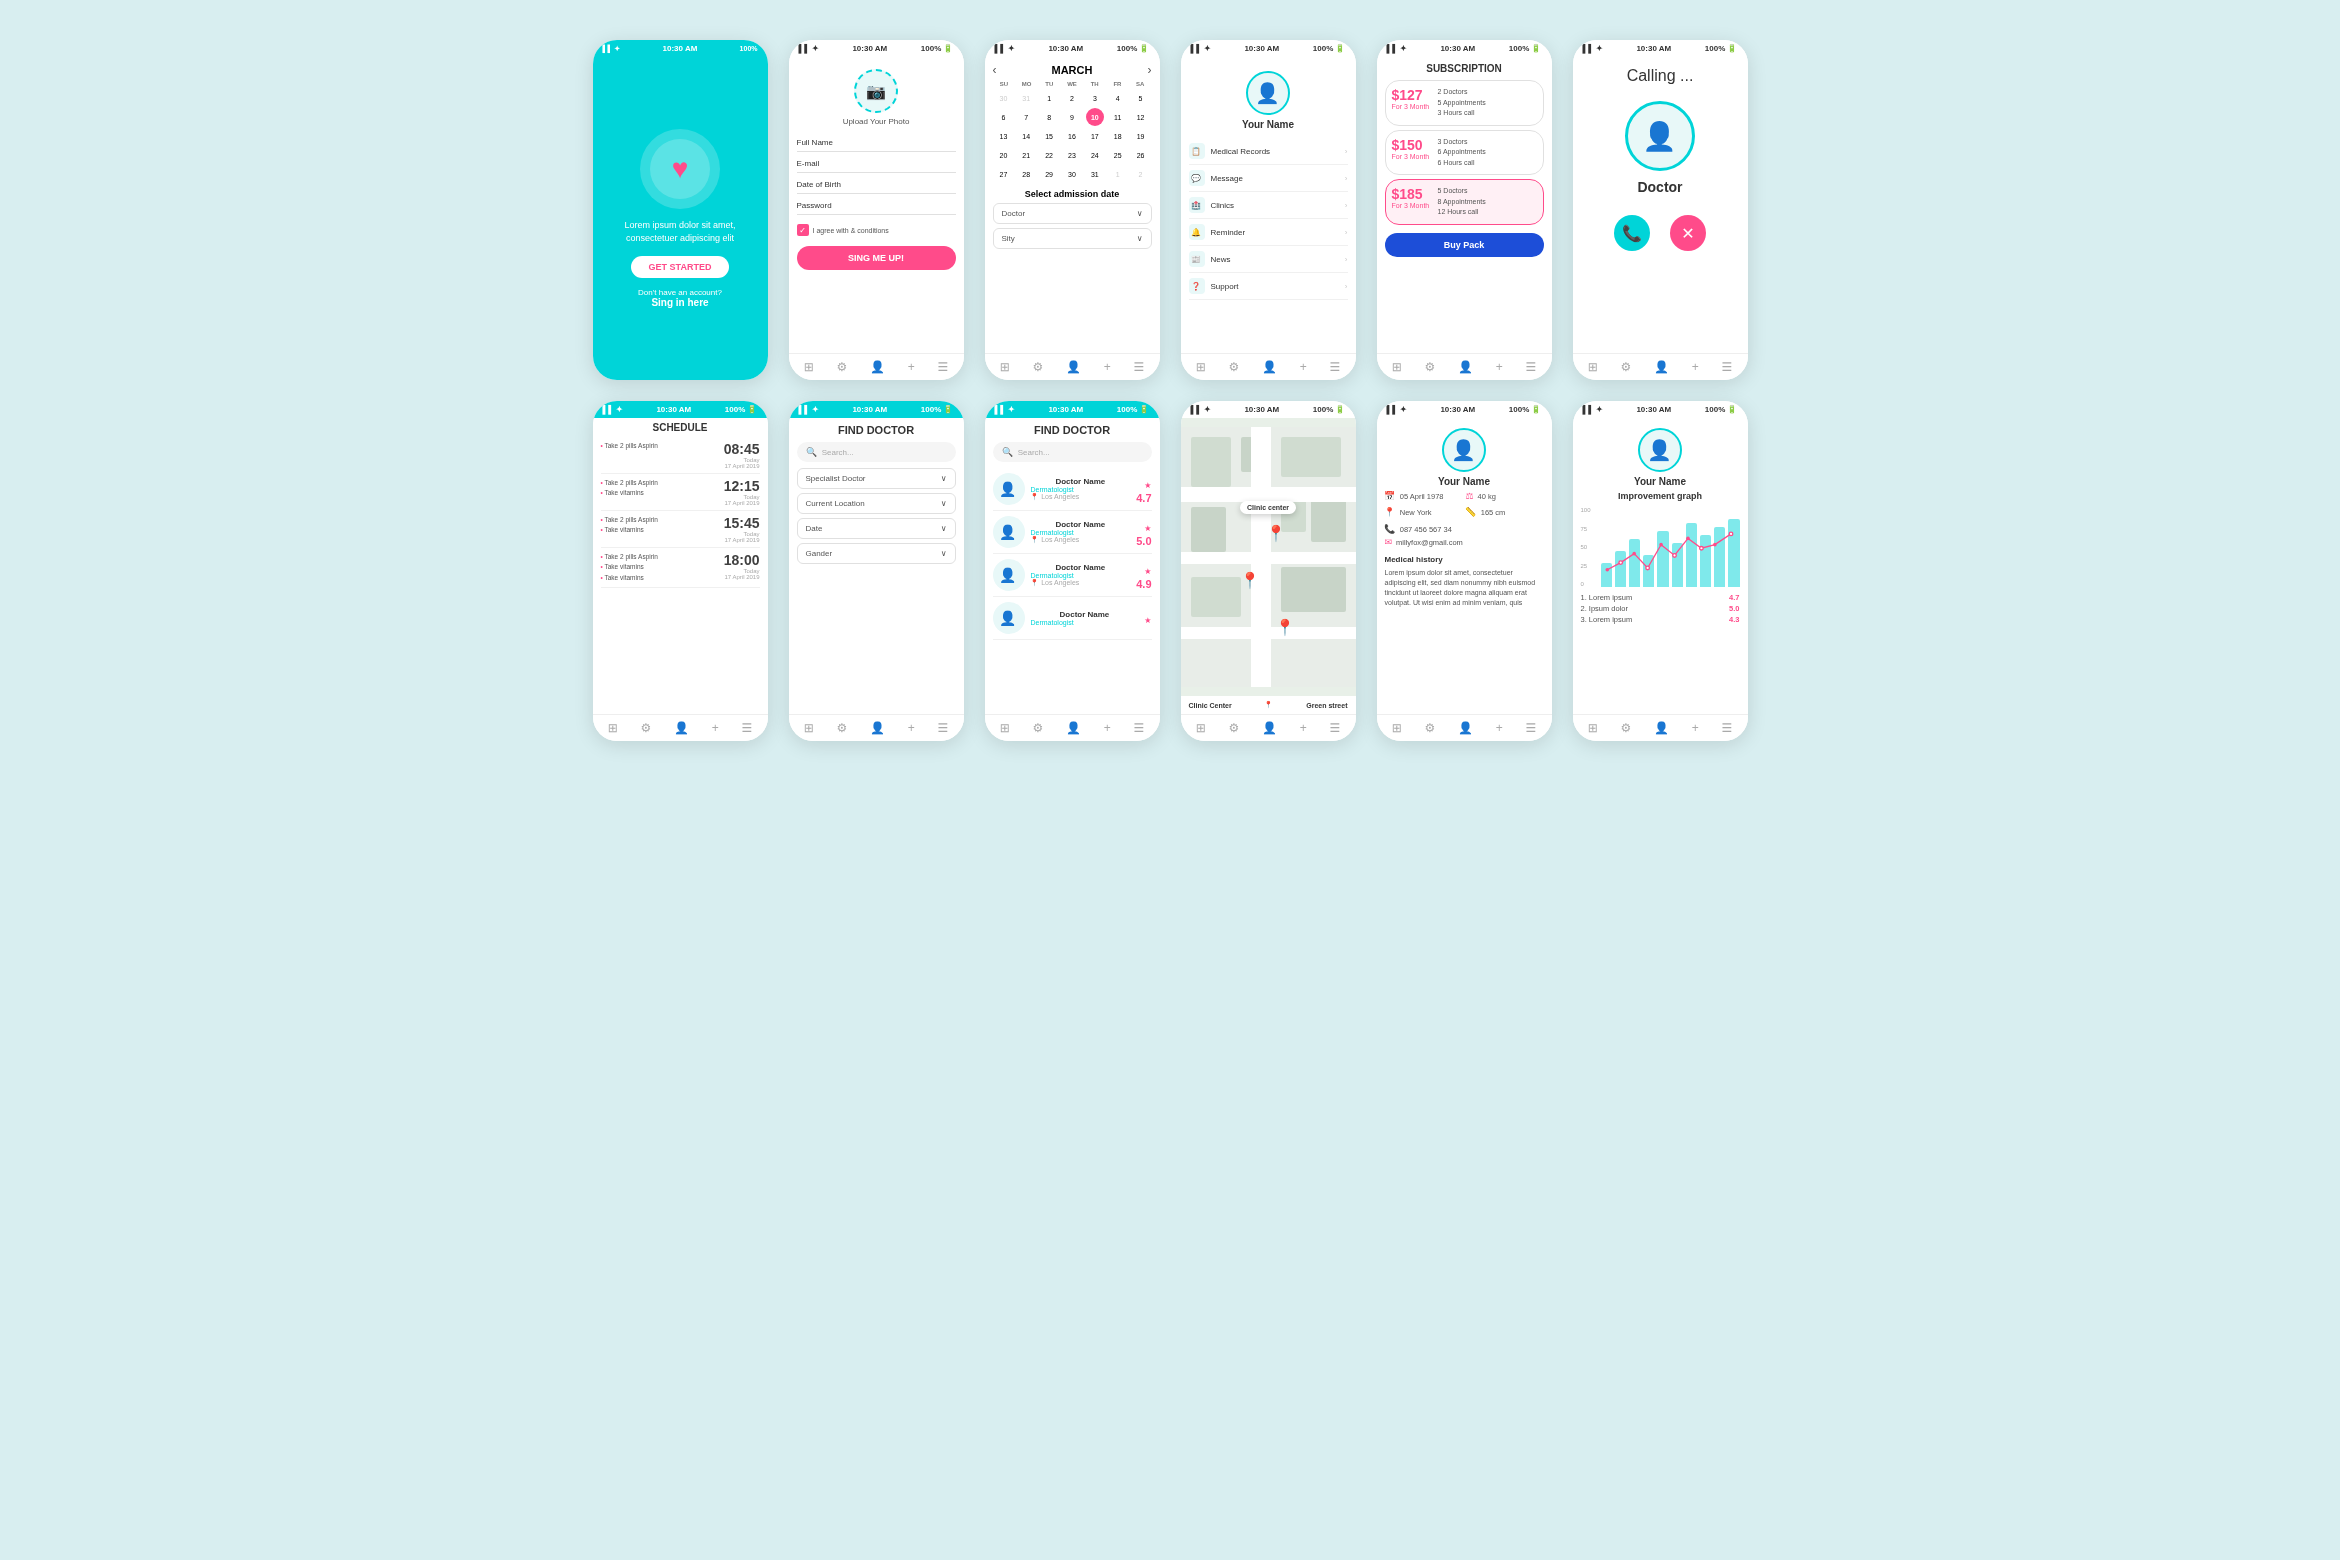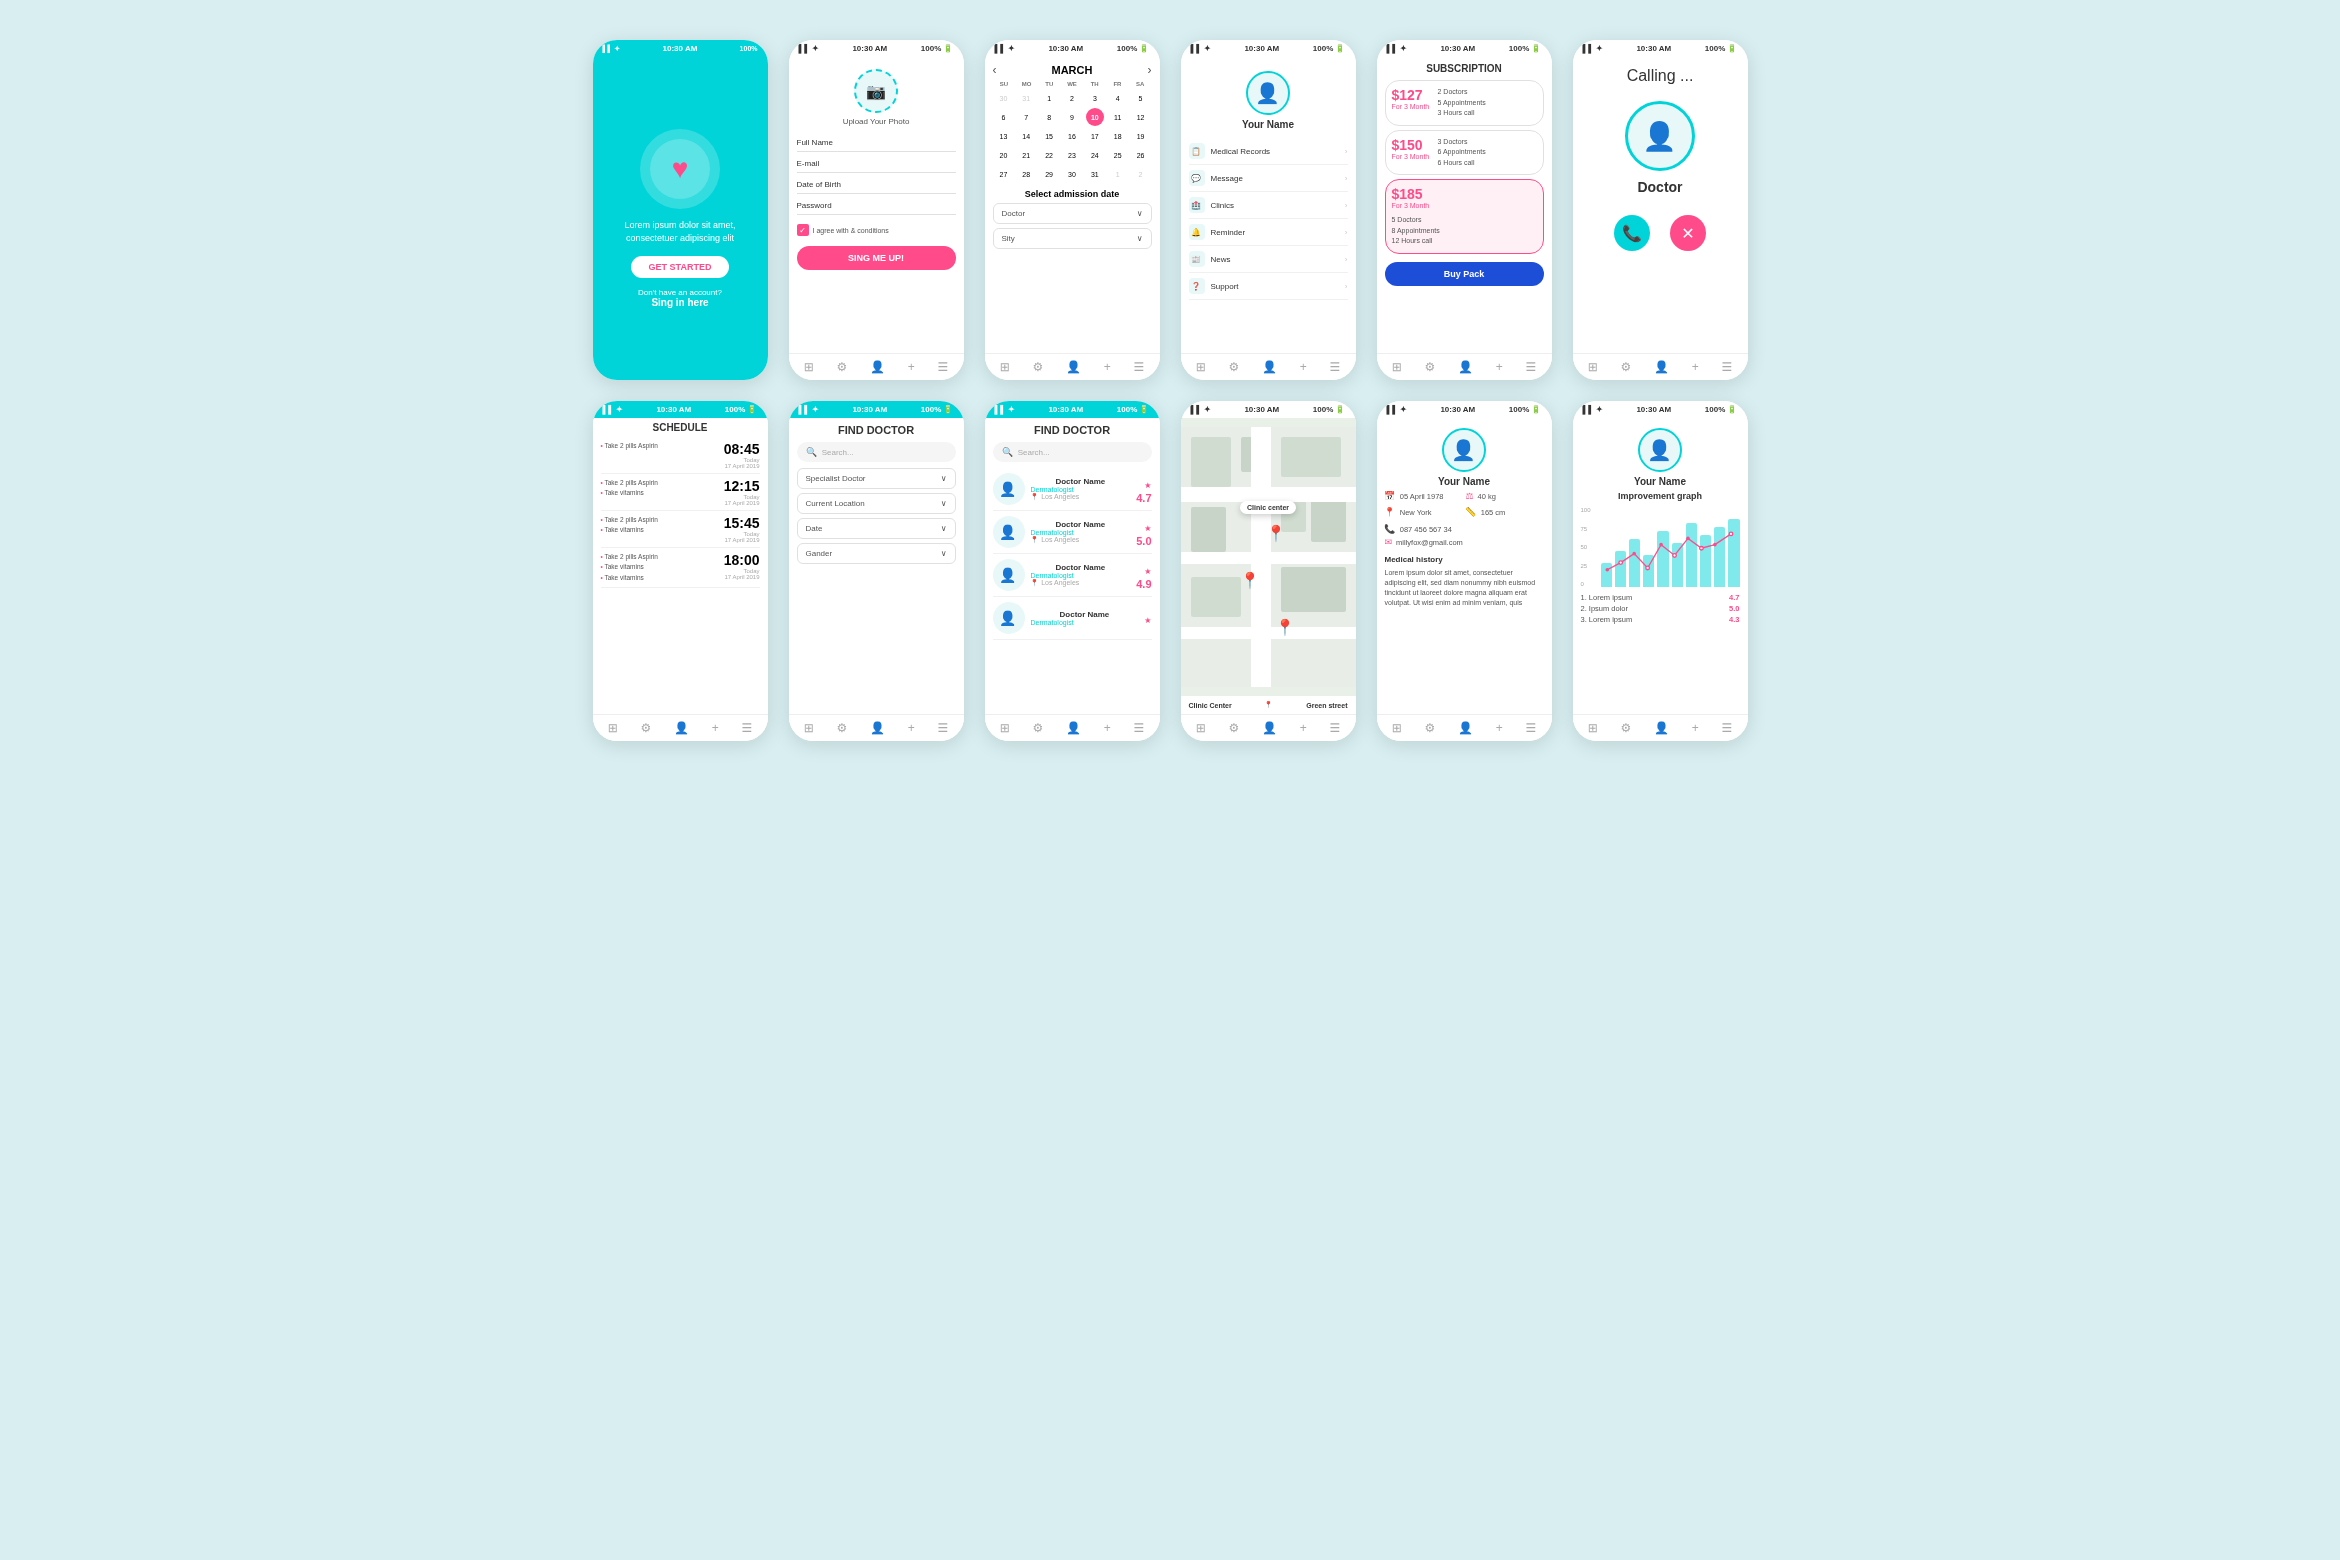--- a/index.html
+++ b/index.html
@@ -305,21 +305,21 @@
     .sub-title { font-size: 10px; font-weight: 700; text-align: center; color: #333; margin-bottom: 6px; }
     .sub-card {
       border: 1px solid #e0e0e0;
       border-radius: 14px;
       padding: 6px;
       margin-bottom: 4px;
       display: flex;
       gap: 6px;
       align-items: flex-start;
     }
-    .sub-card.active { border-color: #ff4b8a; background: #fff0f5; flex-direction: column; }
+    .sub-card.active { border-color: #ff4b8a; background: #fff0f5; }
     .sub-price { font-size: 14px; font-weight: 800; color: #ff4b8a; }
     .sub-period { font-size: 7px; color: #ff4b8a; }
     .sub-details { font-size: 7px; color: #555; line-height: 1.5; }
     .buy-btn {
       background: #1d4ed8;
       color: #fff;
       border: none;
       border-radius: 20px;
       padding: 7px;
       width: 100%;
@@ -375,21 +375,21 @@
     .sched-item {
       display: flex;
       justify-content: space-between;
       align-items: flex-start;
       border-bottom: 1px solid #f0f0f0;
       padding: 4px 0;
     }
     .sched-pills { font-size: 6.5px; color: #555; line-height: 1.6; }
     .sched-pill-dot { color: #ff4b8a; }
     .sched-time-block { text-align: right; }
-    .sched-time { font-size: 14px; font-weight: 700; color: #000000; }
+    .sched-time { font-size: 14px; font-weight: 700; color: #404040; }
     .sched-date-label { font-size: 6px; color: #aaa; }
     
     .find-screen { padding: 6px 8px; }
     .find-title { font-size: 11px; font-weight: 700; text-align: center; color: #333; margin-bottom: 6px; }
     .search-bar {
       display: flex;
       align-items: center;
       background: #f5f5f5;
       border-radius: 20px;
       padding: 5px 10px;

